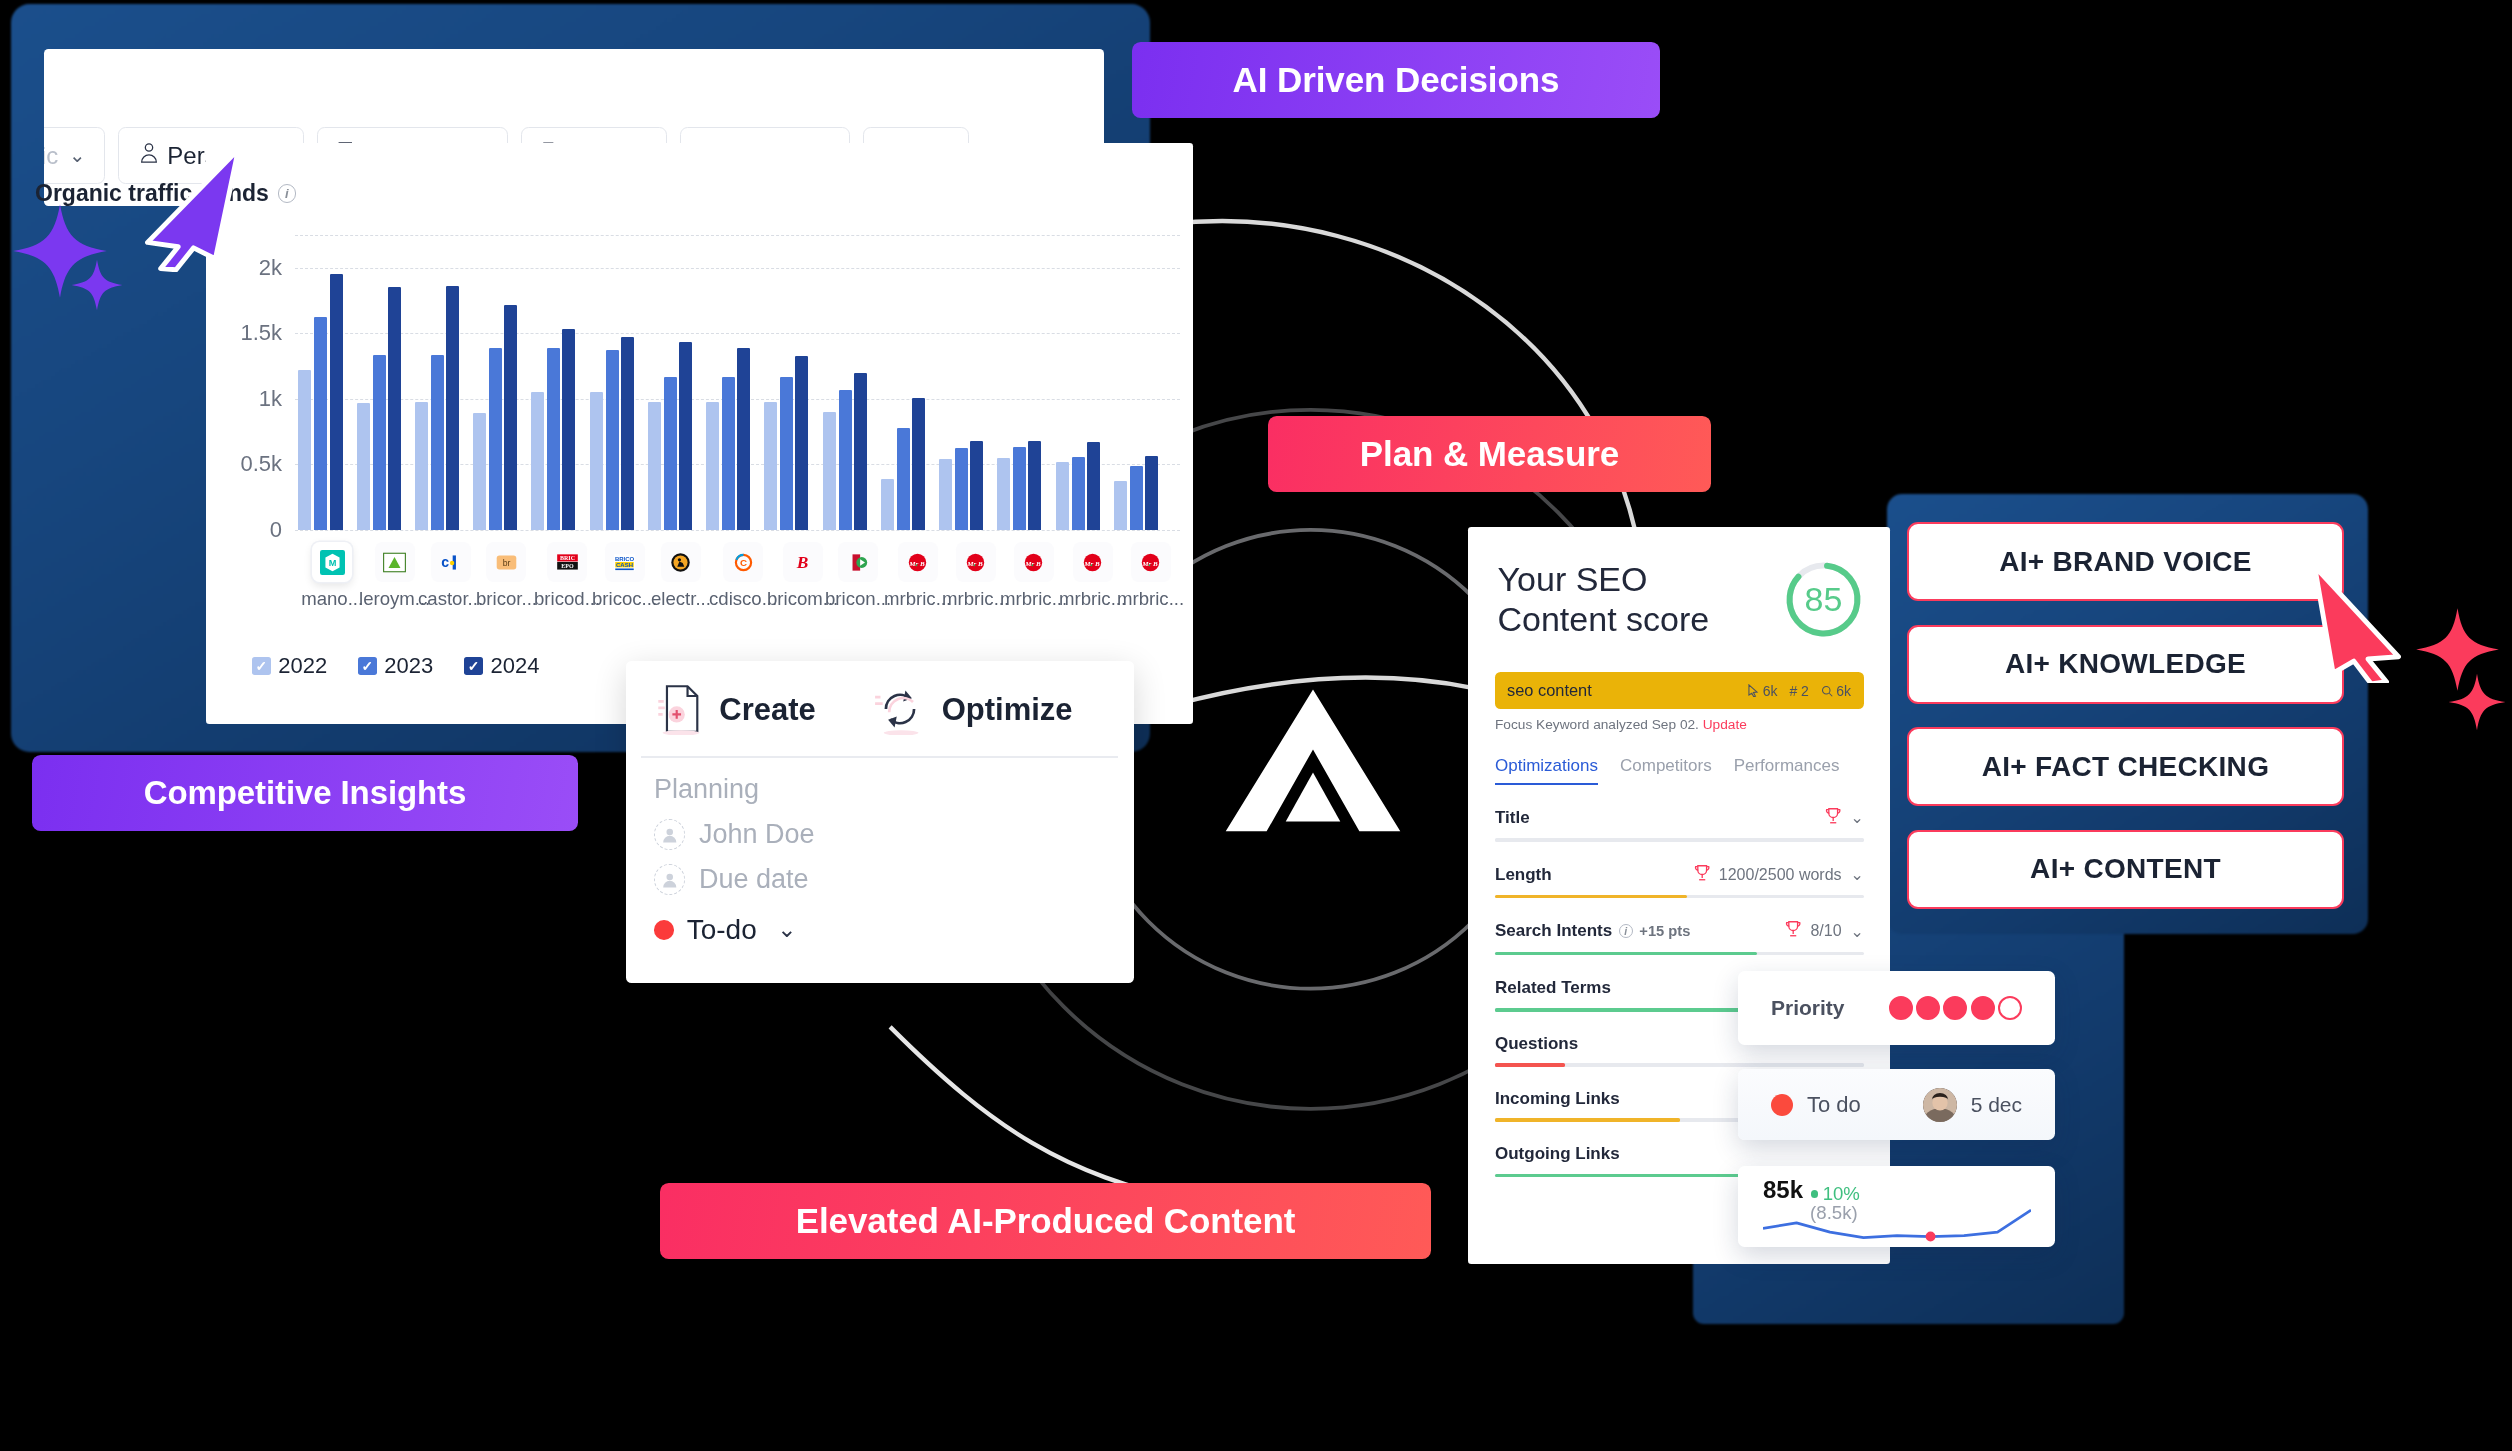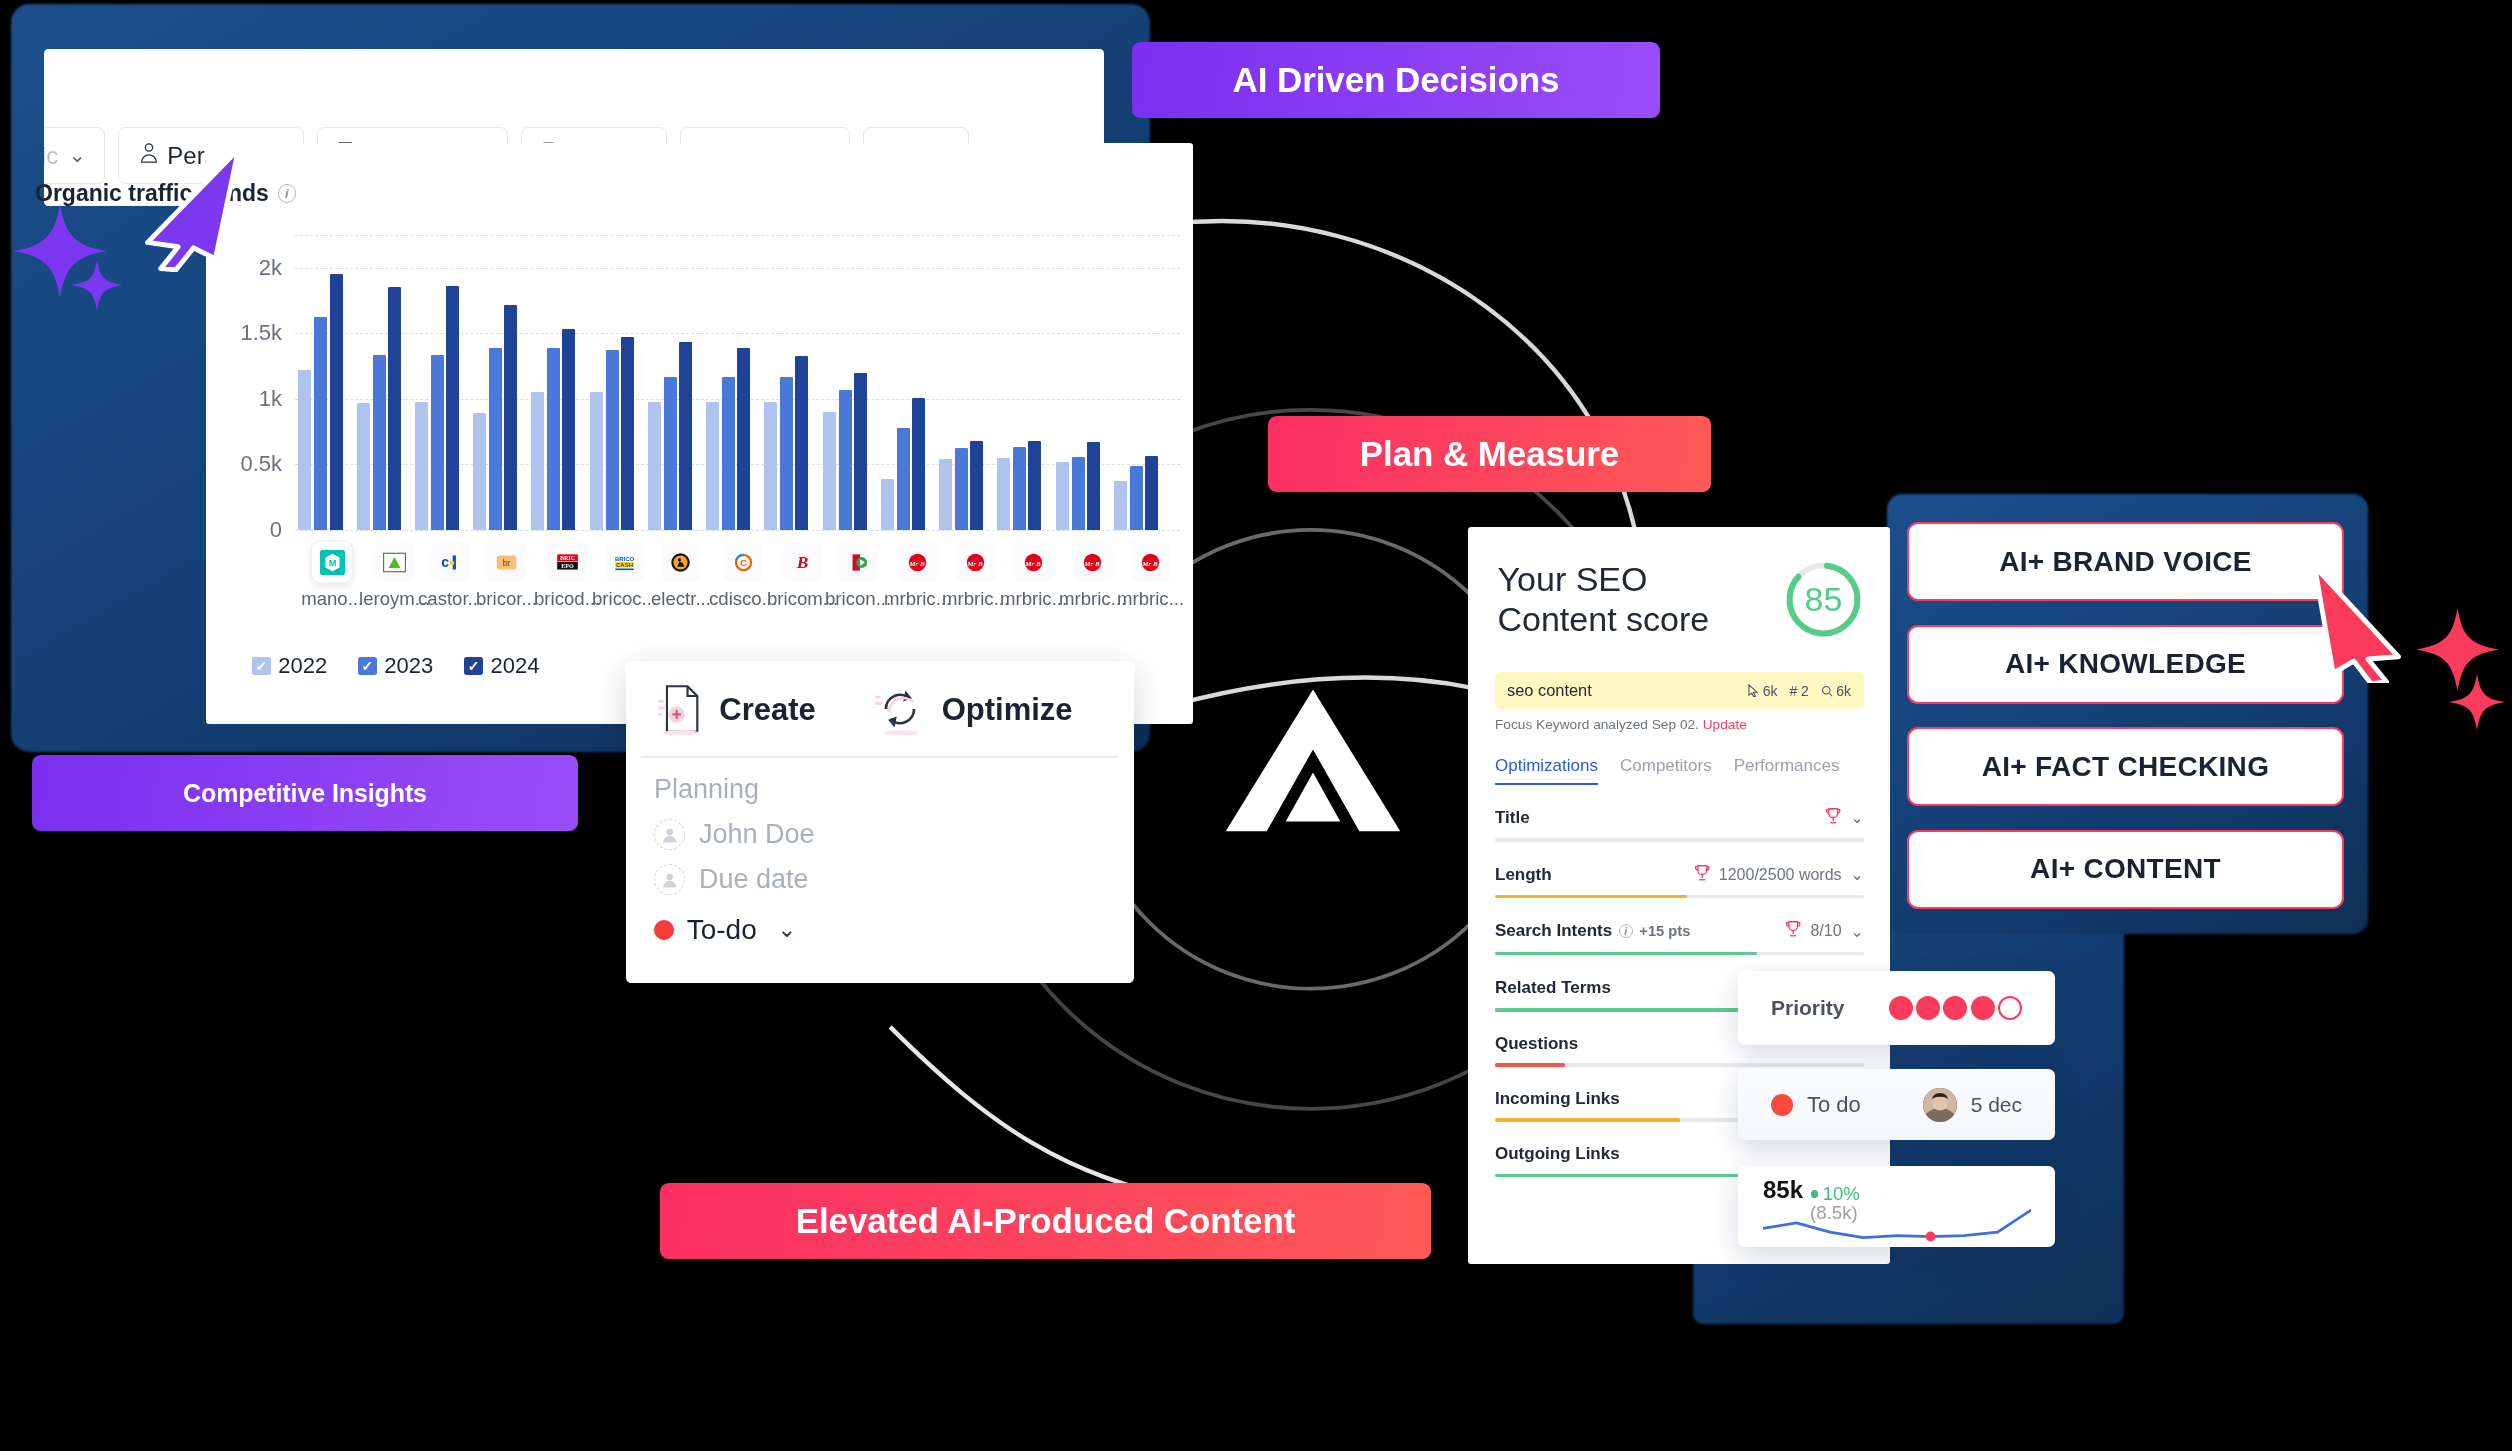--- a/index.html
+++ b/index.html
@@ -101,21 +101,21 @@
   #seo-shadow { left: 1693px; top: 598px; width: 431px; height: 726px; border-radius:11px;}
   #seo-card {
     position:absolute; left: 1468px; top: 527px; width: 422px; height: 737px;
     background:#fff; border-radius: 3.3px; z-index: 20; overflow:hidden;
   }
   .seo-head { display:flex; align-items:flex-start; justify-content:space-between; padding: 32px 26px 0 29.5px;}
   .seo-h1 { font-size: 34px; font-weight: 400; line-height: 1.18; color:#22283a;}
   .ring-wrap { position:relative; width: 81px; height:81px; flex:none; }
   .ring-num { position:absolute; inset:0; display:flex; align-items:center; justify-content:center;
               font-size: 34px; color:#57cb8a; font-weight:400; }
-  .kw-box { margin: 32px 26px 0 27px; background:#fef9c3; border-radius:5.5px; height: 37px;
+  .kw-box { margin: 32px 26px 0 27px; background:#eab308; border-radius:5.5px; height: 37px;
             display:flex; align-items:center; justify-content:space-between; padding: 0 13px 0 12px; }
   .kw-name { font-size: 16.4px; color:#22283a; }
   .kw-stats { display:flex; align-items:center; gap:12px; font-size:14px; color:#4b5160;}
   .kw-stats span { display:flex; align-items:center; gap:3.3px;}
   .kw-sub { margin: 7.6px 0 0 27px; font-size: 13.7px; color:#6e747f;}
   .kw-sub b { color:#fb3b5c; font-weight:400;}
   .seo-tabs { display:flex; gap:22px; margin: 24px 0 0 27px; font-size: 17px; }
   .seo-tab { color:#9aa0ac; padding-bottom: 7.6px; }
   .seo-tab.active { color:#2a5bd7; border-bottom: 2.7px solid #2a5bd7; }
   .metric { margin: 0 26px 0 27px; padding-top: 22px;}
@@ -790,19 +790,19 @@
 <svg class="sparkle" style="left:2447px; top:672px;" width="60" height="60" viewBox="0 0 110 110">
   <path d="M55 3 C61 40 70 49 107 55 C70 61 61 70 55 107 C49 70 40 61 3 55 C40 49 49 40 55 3 Z" fill="#fb3b5c"></path>
 </svg>
 
 <div class="badge badge-purple" style="left:1132px; top:42px; width:528px; height:76px; font-size:35px;">
   <span>AI Driven Decisions</span>
 </div>
 <div class="badge badge-pink" style="left:1268px; top:416px; width:443px; height:76px; font-size:35px;">
   <span>Plan &amp; Measure</span>
 </div>
-<div class="badge badge-purple" style="left:32px; top:755px; width:546px; height:76px; font-size:25px;">
+<div class="badge badge-purple" style="left:32px; top:755px; width:546px; height:76px; font-size:33px;">
   <span>Competitive Insights</span>
 </div>
 <div class="badge badge-pink" style="left:660px; top:1183px; width:771px; height:76px; font-size:35px;">
   <span>Elevated AI-Produced Content</span>
 </div>
 
 
 </body></html>

